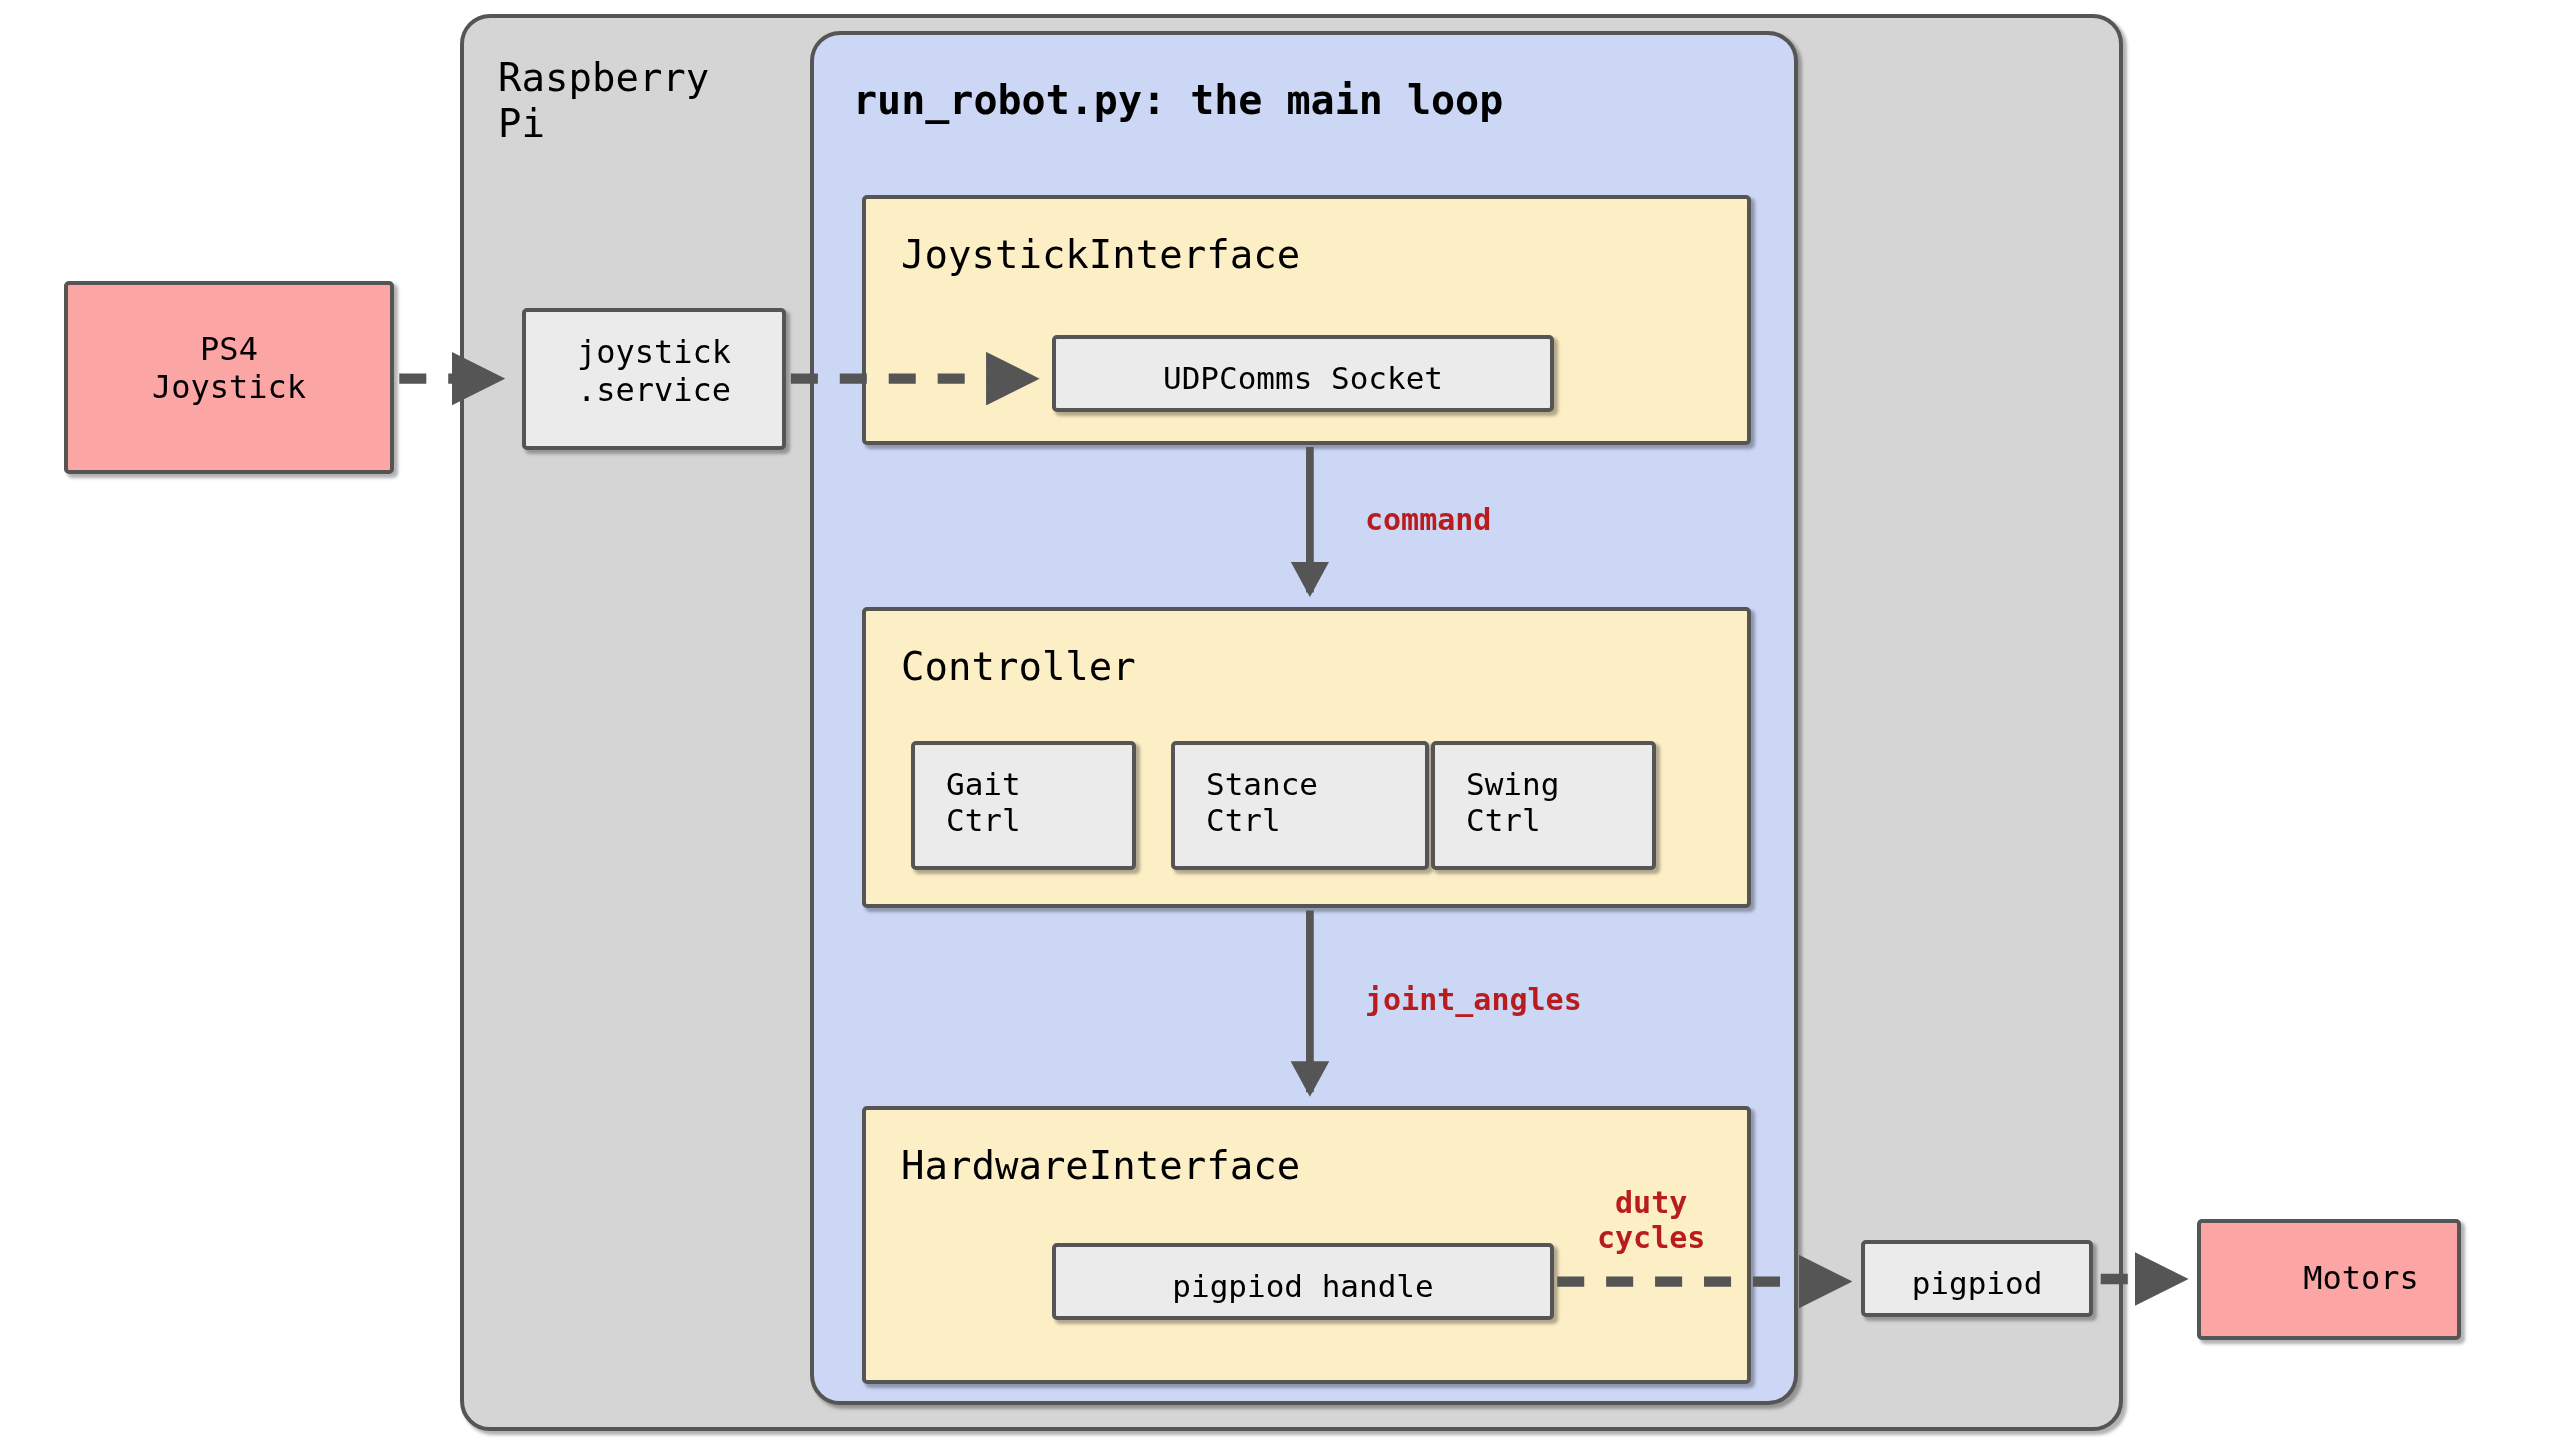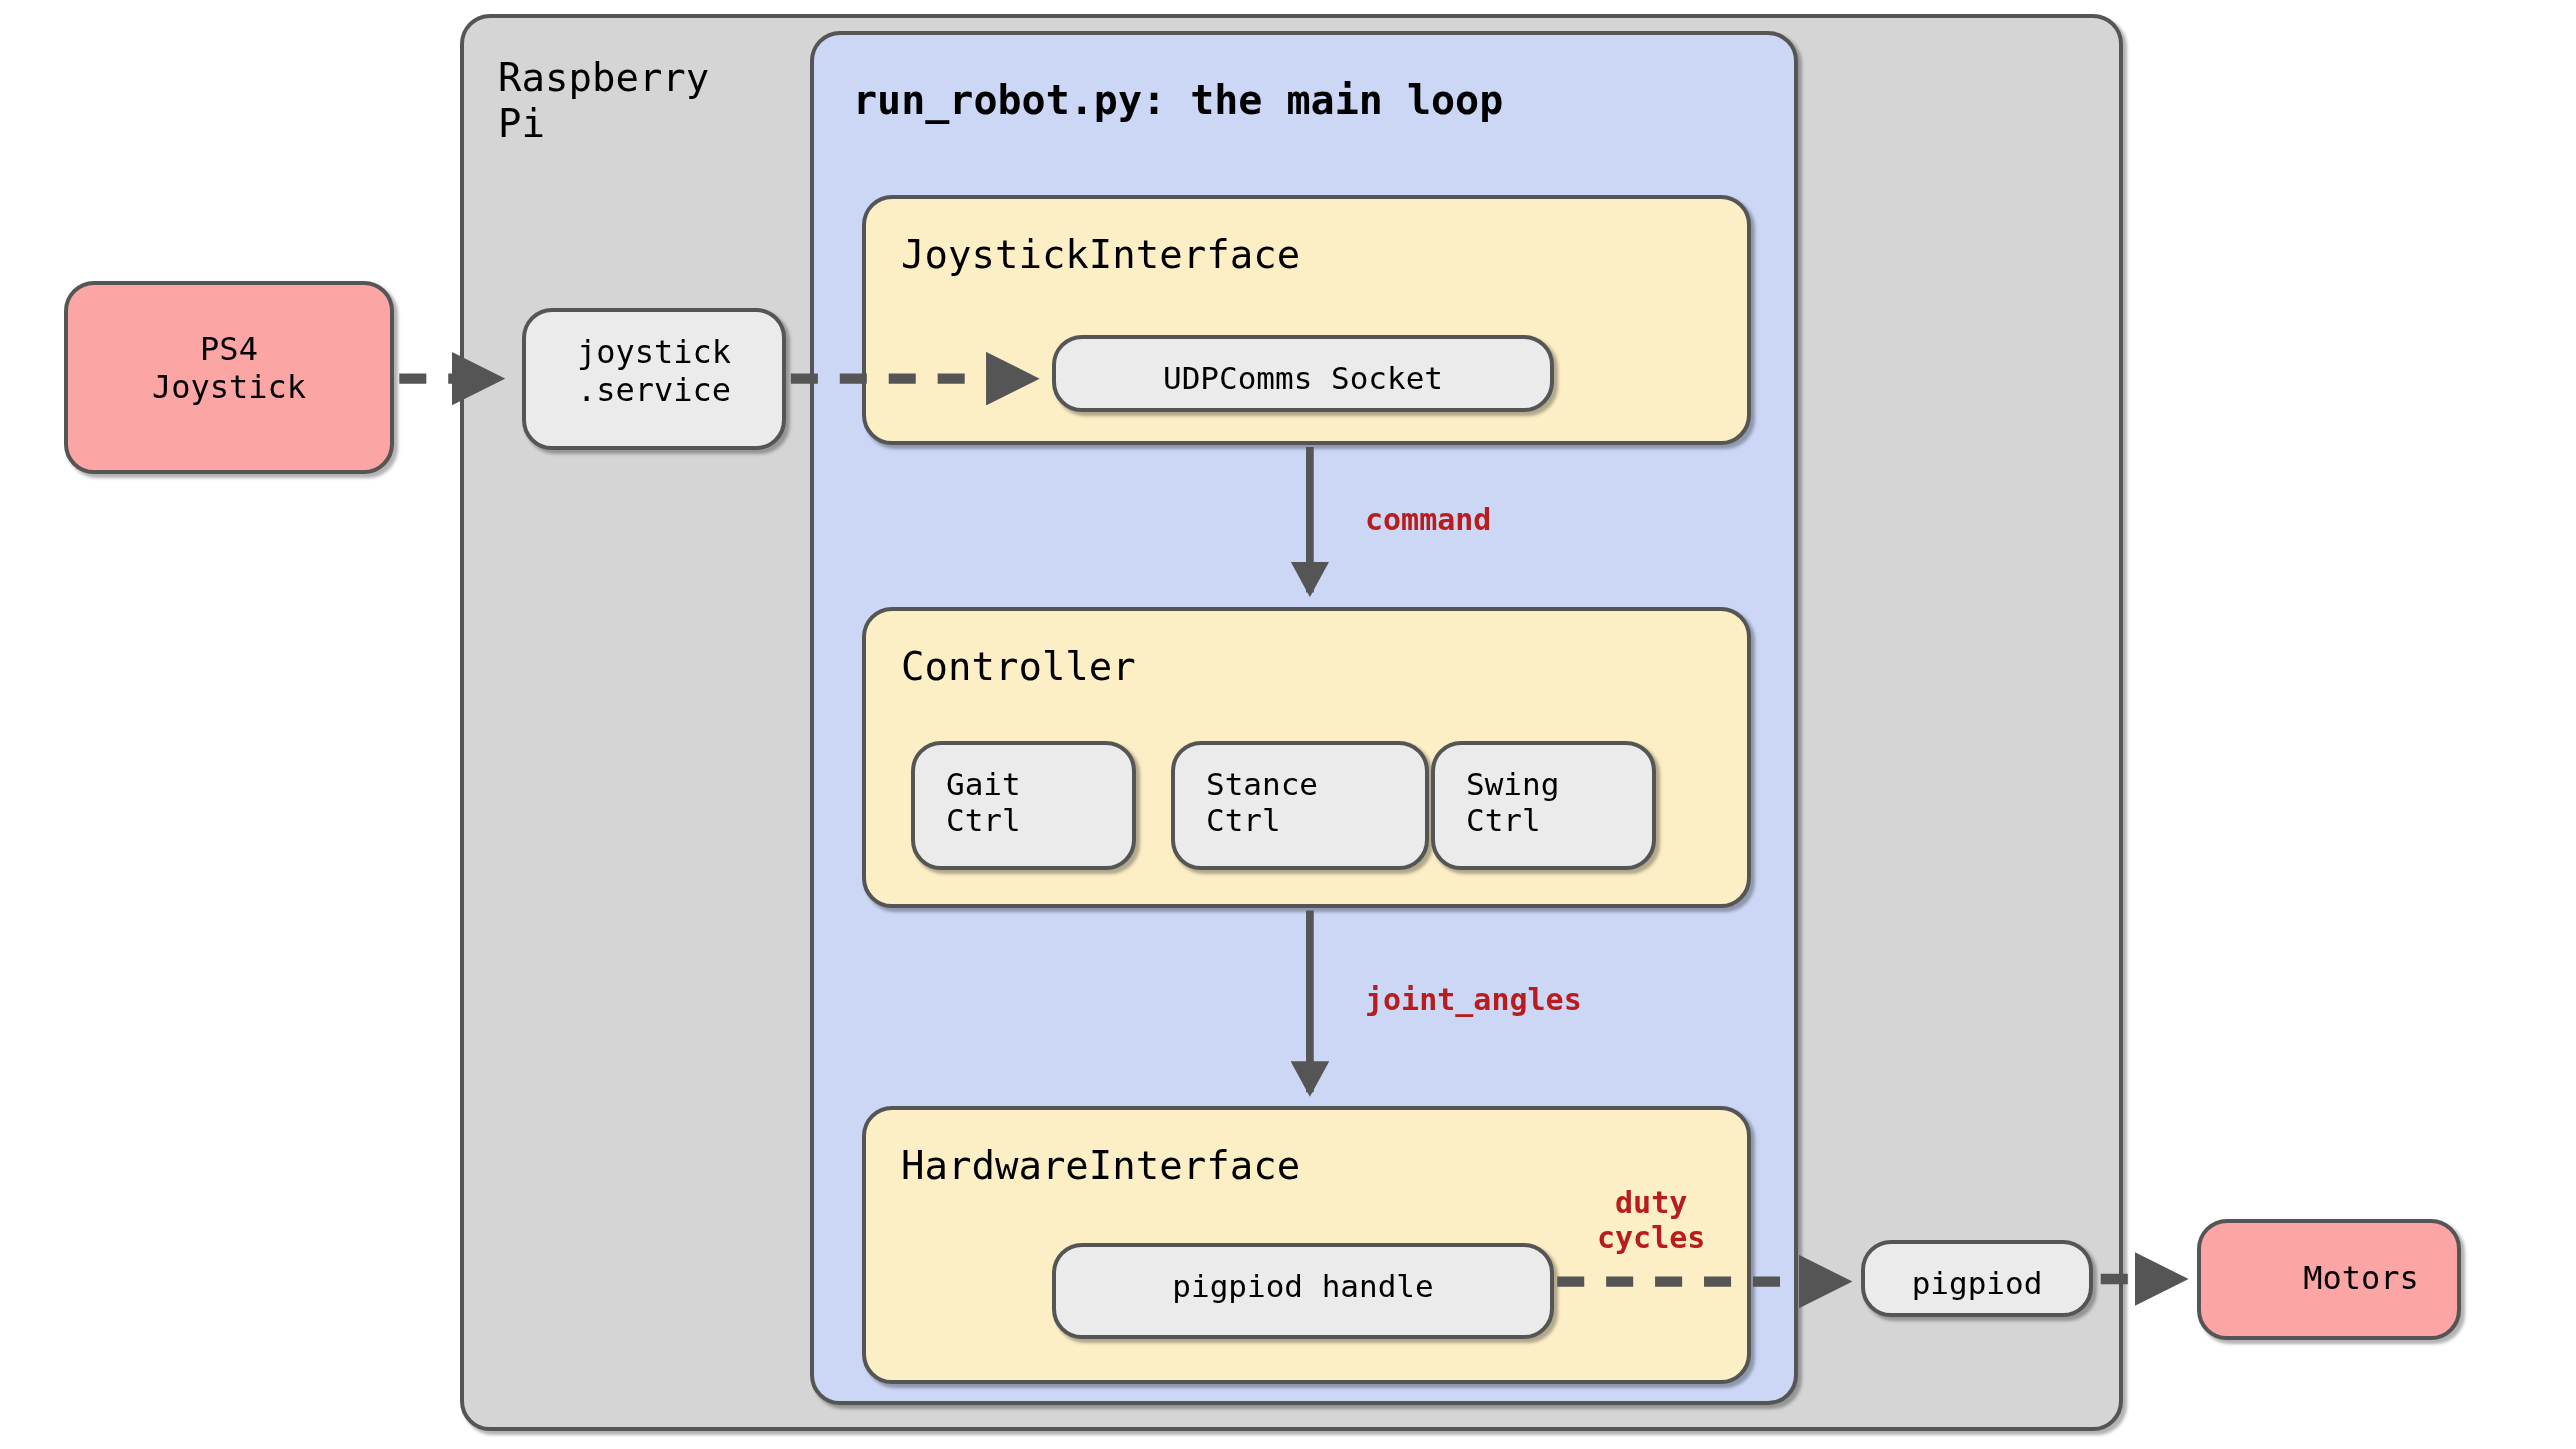--- a/index.html
+++ b/index.html
@@ -20,21 +20,21 @@
     left: 0; top: 0;
     width: 2576px;
     height: 1449px;
   }
 
   
   .node {
     position: absolute;
     box-sizing: border-box;
     border: 4.5px solid #555555;
-    border-radius: 30px;
+    border-radius: 5px;
     box-shadow: 3.2px 3.9px 3.2px rgba(0,0,0,0.30);
   }
 
   .container-gray {
     background: #d5d5d5;
     border-radius: 30px;
   }
   .container-blue {
     background: #ccd7f6;
     border-radius: 30px;
@@ -141,21 +141,21 @@
 
   <div class="node box-gray" style="left:1431px; top:741px; width:225px; height:129px;">
     <div class="label node-text" style="left:31px; top:20.6px;">Swing
 Ctrl</div>
   </div>
 
   <div class="node box-yellow" style="left:862px; top:1106px; width:889px; height:278px;">
     <div class="label heading" style="left:35px; top:33px;">HardwareInterface</div>
   </div>
 
-  <div class="node box-gray" style="left:1052px; top:1243px; width:502px; height:96px;">
+  <div class="node box-gray" style="left:1052px; top:1243px; width:502px; height:77px;">
     <div class="label center node-text" style="top:20.6px;">pigpiod handle</div>
   </div>
 
   <div class="node box-gray" style="left:1861px; top:1240px; width:232px; height:77px;">
     <div class="label center node-text" style="top:20.6px;">pigpiod</div>
   </div>
 
   <div class="node box-darkgray" style="left:2197px; top:1219px; width:264px; height:121px;">
     <div class="label center body-text" style="top:37px;padding-left:32px;">Motors</div>
   </div>

